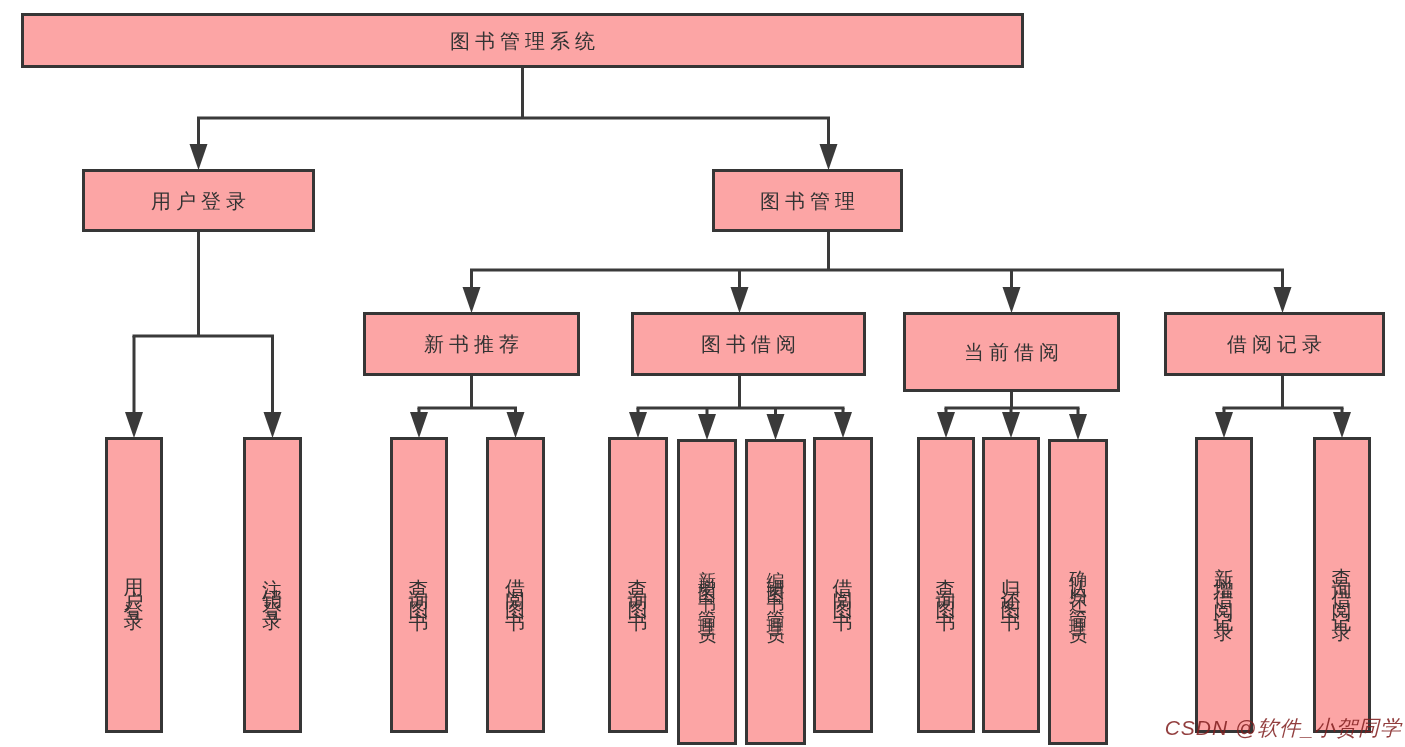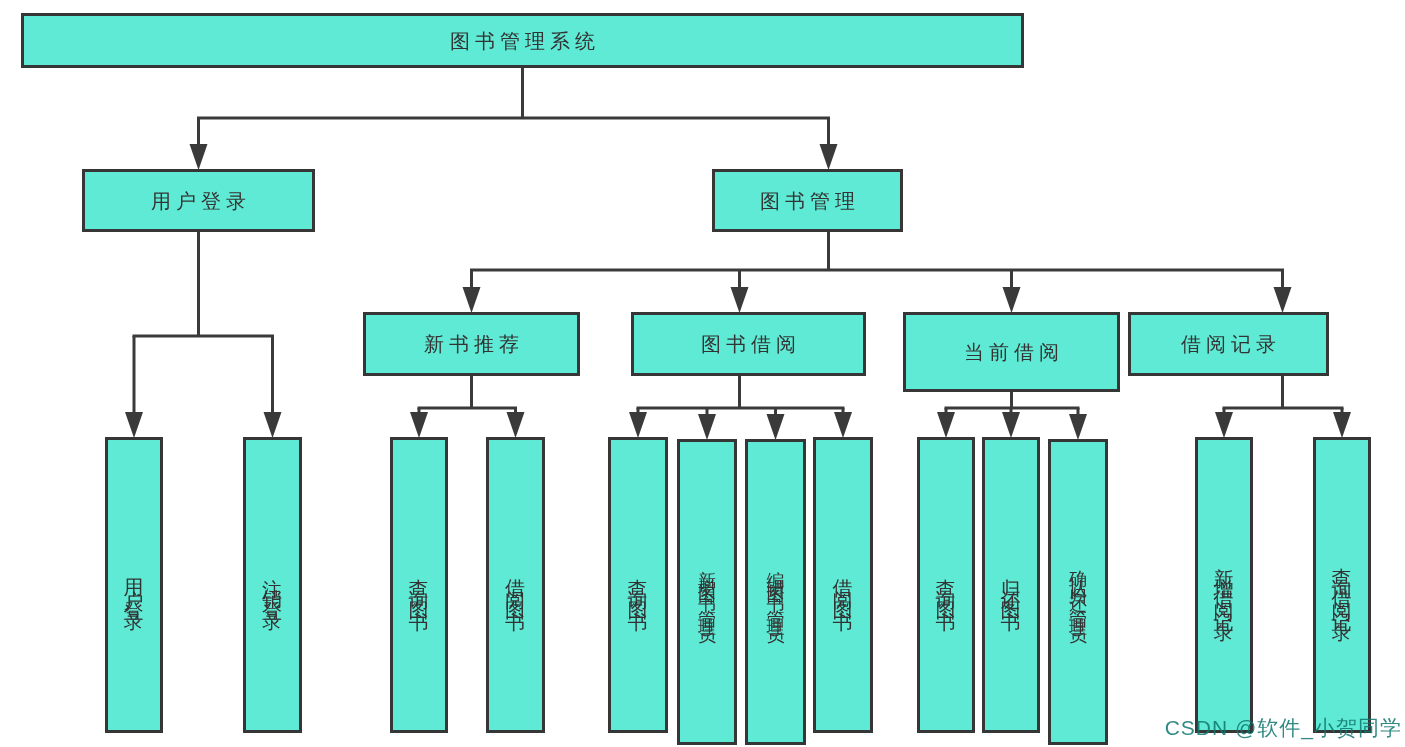--- a/index.html
+++ b/index.html
@@ -13,21 +13,21 @@
   }
   #connector-layer {
     position: absolute;
     left: 0; top: 0;
     width: 1405px; height: 747px;
     pointer-events: none;
   }
   .node {
     position: absolute;
     box-sizing: border-box;
-    background: #5eead4;
+    background: #fca5a5;
     border: 3px solid #363636;
     display: flex;
     align-items: center;
     justify-content: center;
     z-index: 2;
   }
   .node span {
     color: #333333;
     font-size: 20px;
     letter-spacing: 5px;
@@ -107,21 +107,21 @@
       <polygon points="1078,440 1069,414 1087,414" fill="#3a3a3a"></polygon>
       <line x1="1282.5" y1="270" x2="1282.5" y2="290" stroke="#3a3a3a" stroke-width="3"></line>
       <polygon points="1282.5,313 1273.5,287 1291.5,287" fill="#3a3a3a"></polygon>
       <line x1="1282.5" y1="376" x2="1282.5" y2="408" stroke="#3a3a3a" stroke-width="3"></line>
       <line x1="1222.5" y1="408" x2="1343.5" y2="408" stroke="#3a3a3a" stroke-width="3"></line>
       <line x1="1224" y1="408" x2="1224" y2="415" stroke="#3a3a3a" stroke-width="3"></line>
       <polygon points="1224,438 1215,412 1233,412" fill="#3a3a3a"></polygon>
       <line x1="1342" y1="408" x2="1342" y2="415" stroke="#3a3a3a" stroke-width="3"></line>
       <polygon points="1342,438 1333,412 1351,412" fill="#3a3a3a"></polygon>
     </svg>
-  <div id="watermark" title="CSDN @软件_小贺同学" style="color: #0f766e;">CSDN @软件_小贺同学</div>
+  <div id="watermark" title="CSDN @软件_小贺同学" style="color: #7f1d1d; font-style: italic;">CSDN @软件_小贺同学</div>
 <div class="node" style="left: 21px; top: 13px; width: 1003px; height: 55px; border-color: rgb(54, 54, 54);">
       <span style="color: rgb(51, 51, 51);">图书管理系统</span>
     </div>
     <div class="node" style="left: 82px; top: 169px; width: 233px; height: 63px; border-color: rgb(54, 54, 54);">
       <span style="color: rgb(51, 51, 51);">用户登录</span>
     </div>
     <div class="node v" style="left: 105px; top: 437px; width: 58px; height: 296px; border-color: rgb(54, 54, 54);">
       <span style="color: rgb(51, 51, 51);">用户登录</span>
     </div>
     <div class="node v" style="left: 243px; top: 437px; width: 59px; height: 296px; border-color: rgb(54, 54, 54);">
@@ -159,21 +159,21 @@
     </div>
     <div class="node v" style="left: 917px; top: 437px; width: 58px; height: 296px; border-color: rgb(54, 54, 54);">
       <span style="color: rgb(51, 51, 51);">查询图书</span>
     </div>
     <div class="node v" style="left: 982px; top: 437px; width: 58px; height: 296px; border-color: rgb(54, 54, 54);">
       <span style="color: rgb(51, 51, 51);">归还图书</span>
     </div>
     <div class="node v small" style="left: 1048px; top: 439px; width: 60px; height: 306px; border-color: rgb(54, 54, 54);">
       <span style="color: rgb(51, 51, 51);">确认归还（管理员）</span>
     </div>
-    <div class="node" style="left: 1128px; top: 312px; width: 201px; height: 64px; border-color: rgb(54, 54, 54);">
+    <div class="node" style="left: 1164px; top: 312px; width: 221px; height: 64px; border-color: rgb(54, 54, 54);">
       <span style="color: rgb(51, 51, 51);">借阅记录</span>
     </div>
     <div class="node v" style="left: 1195px; top: 437px; width: 58px; height: 296px; border-color: rgb(54, 54, 54);">
       <span style="color: rgb(51, 51, 51);">新增借阅记录</span>
     </div>
     <div class="node v" style="left: 1313px; top: 437px; width: 58px; height: 296px; border-color: rgb(54, 54, 54);">
       <span style="color: rgb(51, 51, 51);">查询借阅记录</span>
     </div>
   </div>
 

